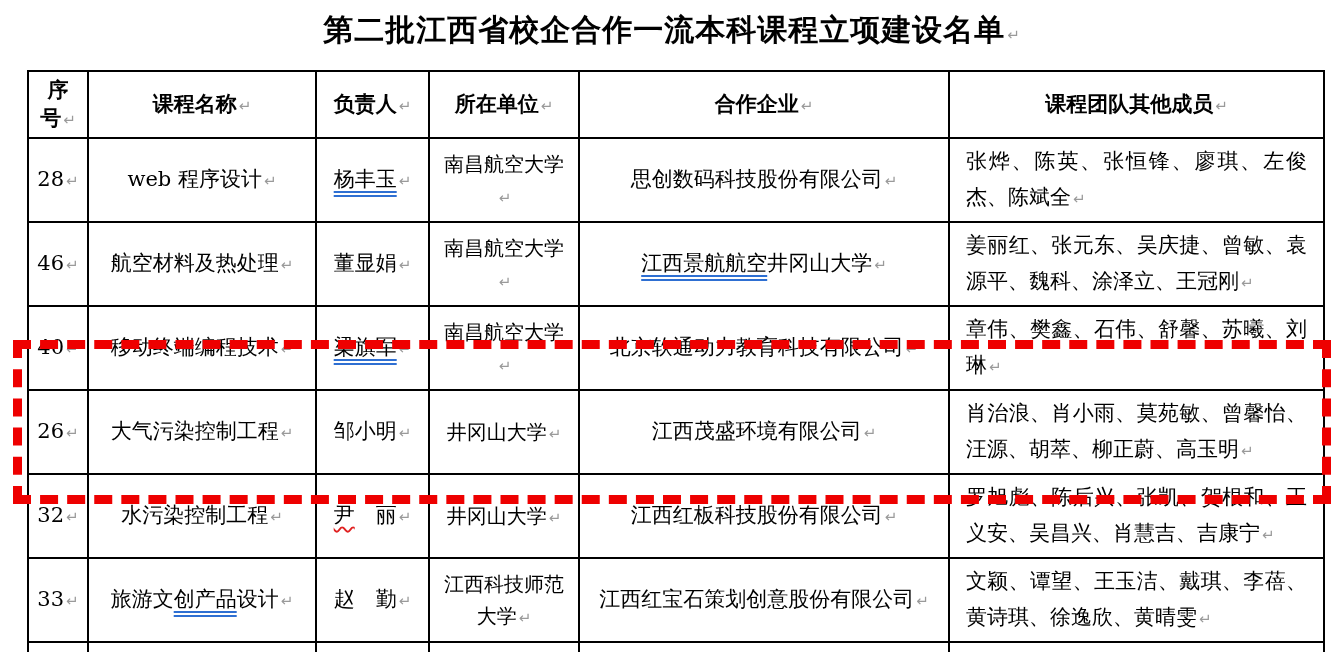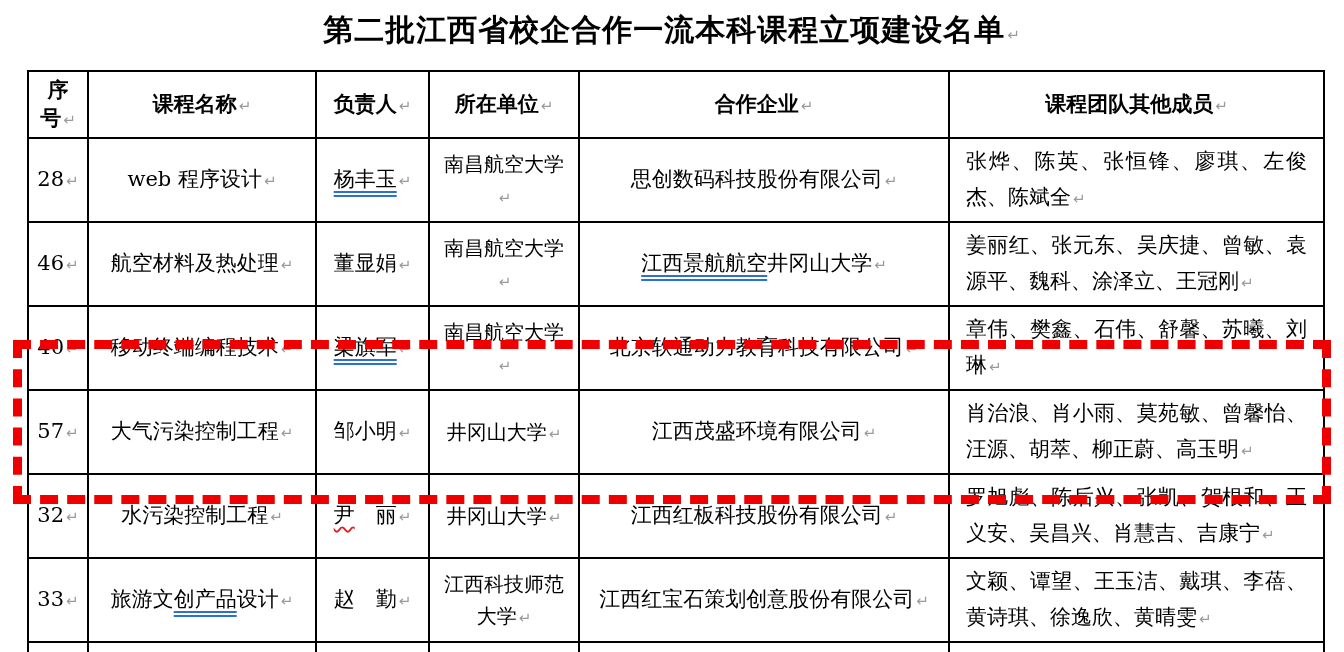--- a/index.html
+++ b/index.html
@@ -107,21 +107,21 @@
     </tr>
     <tr style="height:72px">
       <td><span>40</span><span class="pmark">↵</span></td>
       <td><span>移动终端编程技术</span><span class="pmark">↵</span></td>
       <td><span class="u-blue">梁旗军</span><span class="pmark">↵</span></td>
       <td class="unit"><span>南昌航空大学</span><span class="pmark">↵</span></td>
       <td><span>北京软通动力教育科技有限公司</span><span class="pmark">↵</span></td>
       <td class="members"><span>章伟、樊鑫、石伟、舒馨、苏曦、刘琳</span><span class="pmark">↵</span></td>
     </tr>
     <tr style="height:77px">
-      <td><span>57</span><span class="pmark">↵</span></td>
+      <td><span>26</span><span class="pmark">↵</span></td>
       <td><span>大气污染控制工程</span><span class="pmark">↵</span></td>
       <td><span>邹小明</span><span class="pmark">↵</span></td>
       <td class="unit"><span>井冈山大学</span><span class="pmark">↵</span></td>
       <td><span>江西茂盛环境有限公司</span><span class="pmark">↵</span></td>
       <td class="members"><span>肖治浪、肖小雨、莫苑敏、曾馨怡、汪源、胡萃、柳正蔚、高玉明</span><span class="pmark">↵</span></td>
     </tr>
     <tr style="height:73px">
       <td><span>32</span><span class="pmark">↵</span></td>
       <td><span>水污染控制工程</span><span class="pmark">↵</span></td>
       <td><span class="u-red">尹</span><span>　丽</span><span class="pmark">↵</span></td>

